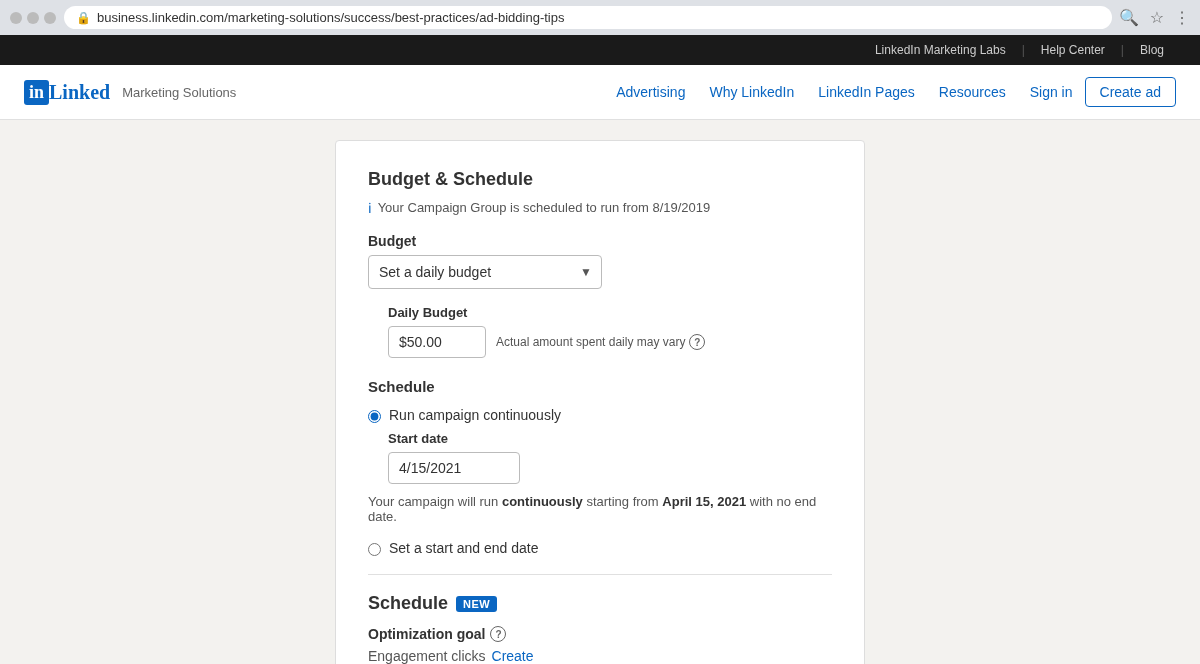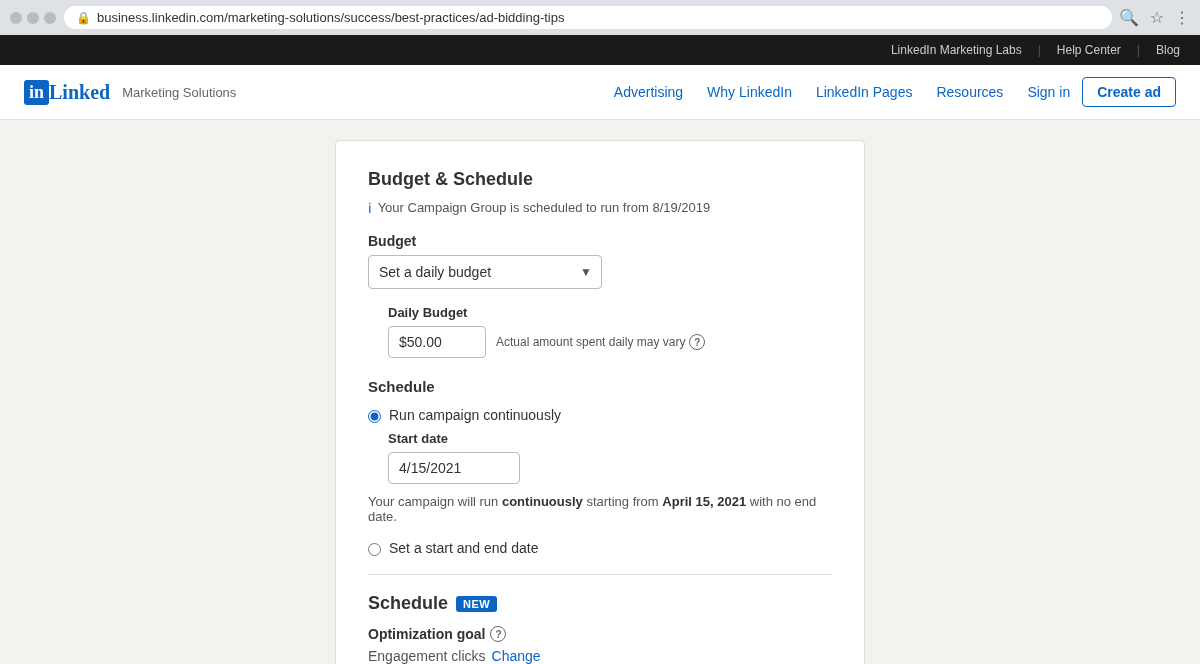--- a/index.html
+++ b/index.html
@@ -6,36 +6,36 @@
     body { font-family: -apple-system, BlinkMacSystemFont, 'Segoe UI', Arial, sans-serif; font-size: 14px; background: #f3f2ef; color: #333; }
 
     
     .browser-chrome { background: #dee1e6; padding: 6px 10px; display: flex; align-items: center; gap: 8px; }
     .browser-dots { display: flex; gap: 5px; }
     .browser-dot { width: 12px; height: 12px; border-radius: 50%; background: #bbb; }
     .browser-address-bar { flex: 1; background: #fff; border-radius: 20px; padding: 4px 12px; font-size: 13px; color: #333; display: flex; align-items: center; gap: 6px; }
     .browser-icons { display: flex; gap: 10px; color: #666; }
 
     
-    .top-bar { background: #1a1a1a; color: #ccc; font-size: 12px; display: flex; justify-content: flex-end; align-items: center; padding: 8px 20px; gap: 16px; }
+    .top-bar { background: #1a1a1a; color: #ccc; font-size: 12px; display: flex; justify-content: flex-end; align-items: center; padding: 8px 36px; gap: 16px; }
     .top-bar a { color: #ccc; text-decoration: none; }
     .top-bar-divider { color: #555; }
 
     
     .nav { background: #fff; border-bottom: 1px solid #e0e0e0; padding: 12px 24px; display: flex; align-items: center; gap: 0; }
     .nav-logo { display: flex; align-items: center; gap: 6px; margin-right: auto; }
     .linkedin-logo { display: flex; align-items: center; }
     .linkedin-in { background: #0a66c2; color: #fff; font-weight: 900; font-size: 18px; padding: 2px 5px; border-radius: 3px; font-family: Georgia, serif; }
     .linkedin-text { font-size: 20px; font-weight: 600; color: #0a66c2; font-family: Georgia, serif; }
     .nav-marketing { font-size: 13px; color: #666; margin-left: 6px; }
     .nav-links { display: flex; align-items: center; gap: 24px; }
     .nav-link { color: #0a66c2; text-decoration: none; font-size: 14px; }
     .nav-actions { display: flex; align-items: center; gap: 12px; margin-left: 24px; }
     .btn-signin { color: #0a66c2; background: none; border: none; cursor: pointer; font-size: 14px; }
-    .btn-create-ad { color: #0a66c2; border: 1.5px solid #0a66c2; background: #fff; border-radius: 4px; padding: 6px 14px; cursor: pointer; font-size: 14px; font-weight: 700; }
+    .btn-create-ad { color: #0a66c2; border: 1.5px solid #0a66c2; background: #fff; border-radius: 4px; padding: 6px 14px; cursor: pointer; font-size: 14px; font-weight: 400; }
 
     
     .main { display: flex; justify-content: center; padding: 20px; background: #f3f2ef; min-height: 500px; }
     .card { background: #fff; border: 1px solid #ddd; border-radius: 4px; width: 530px; padding: 28px 32px 20px; }
 
     
     .section-title { font-size: 18px; font-weight: 700; color: #333; margin-bottom: 8px; }
     .info-row { display: flex; align-items: center; gap: 6px; color: #555; font-size: 13px; margin-bottom: 16px; }
     .info-icon { color: #0a66c2; font-size: 14px; }
 
@@ -182,19 +182,19 @@
         <span class="bidding-title">Schedule</span>
         <span class="new-badge">NEW</span>
       </div>
 
       <div class="opt-goal-label">
         <span>Optimization goal</span>
         <span class="help-icon">?</span>
       </div>
       <div class="opt-goal-value">
         <span>Engagement clicks</span>
-        <a href="#" class="change-link">Change</a>
+        <a href="#" class="change-link">Create</a>
       </div>
 
     </div>
 
   </div>
 </div>
 
 </body></html>

